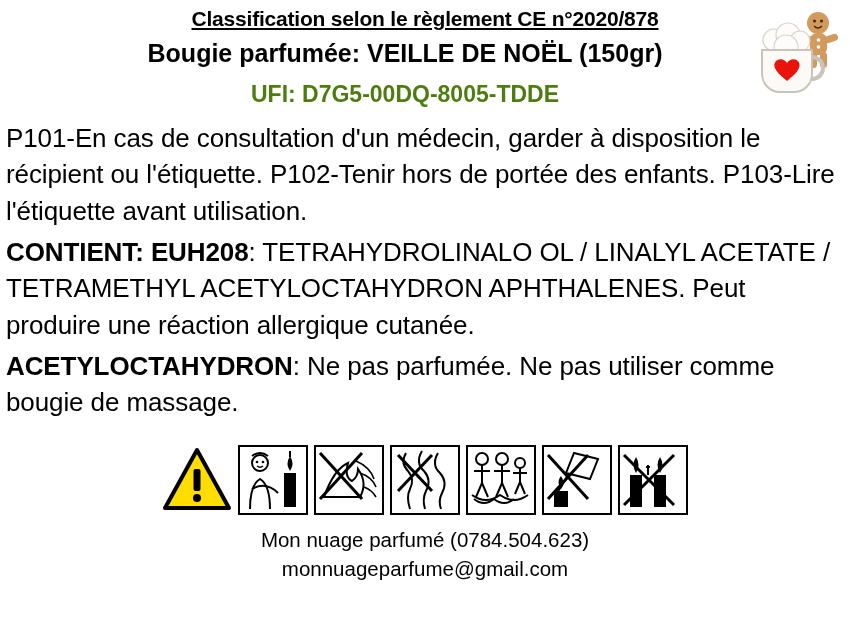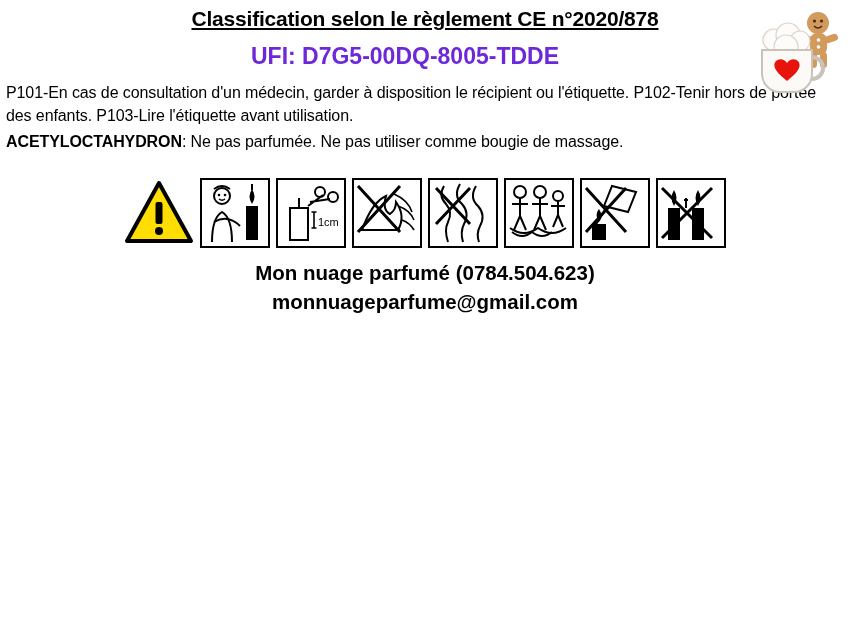--- a/index.html
+++ b/index.html
@@ -36,26 +36,26 @@
     font-weight: bold;
     font-size: 25px;
     line-height: 1.3;
     margin: 5px 0 0 0;
     padding-right: 40px;
   }
   .title-ufi {
     text-align: center;
     font-weight: bold;
     font-size: 23px;
-    color: #6d28d9;
+    color: #4d7c0f;
     margin: 11px 0 0 0;
     padding-right: 40px;
   }
   .body-text {
-    font-size: 16px;
+    font-size: 26px;
     line-height: 1.41;
     margin: 12px 0 0 0;
     letter-spacing: -0.1px;
   }
   .body-text.tight {
     margin-top: 4px;
   }
   .body-text b {
     font-weight: bold;
   }
@@ -83,21 +83,21 @@
     background: #fff;
     position: relative;
   }
   .picto.nobox {
     border: none;
   }
   .picto svg { display: block; }
   
   .footer {
     text-align: center;
-    font-weight: bold;
+    font-weight: normal;
     font-size: 20.5px;
     line-height: 1.42;
     margin-top: 10px;
   }
   .footer div { white-space: nowrap; }
 </style>
 </head>
 <body>
 
 <div class="page">
@@ -128,24 +128,26 @@
 
       <g>
         <path d="M26 48 h50 v24 a18 18 0 0 1 -18 18 h-14 a18 18 0 0 1 -18 -18 z" fill="#fbfaf7" stroke="#c9c3ba" stroke-width="2"></path>
         <path d="M76 55 a11 11 0 0 1 0 22" fill="none" stroke="#c9c3ba" stroke-width="4"></path>
         <path d="M51 61 c-5 -8 -17 -2 -11 7 c3 5 8 8 11 11 c3 -3 8 -6 11 -11 c6 -9 -6 -15 -11 -7 z" fill="#e8140c"></path>
       </g>
     </svg>
   </div>
 
   <div class="title-regulation">Classification selon le règlement CE n°2020/878</div>
+  <div class="title-product">Bougie parfumée: VEILLE DE NOËL (150gr)</div>
   <div class="title-ufi">UFI: D7G5-00DQ-8005-TDDE</div>
 
   <p class="body-text">P101-En cas de consultation d'un médecin, garder à disposition le récipient ou l'étiquette. P102-Tenir hors de portée des enfants. P103-Lire l'étiquette avant utilisation.</p>
 
+  <p class="body-text tight"><b>CONTIENT: EUH208</b><span>: TETRAHYDROLINALO OL / LINALYL ACETATE / TETRAMETHYL ACETYLOCTAHYDRON  APHTHALENES. Peut produire une réaction allergique cutanée.</span></p>
 
   <p class="body-text tight"><b>ACETYLOCTAHYDRON</b><span>: Ne pas parfumée. Ne pas utiliser comme bougie de massage.</span></p>
 
   <div class="pictogram-row">
 
     <div class="picto nobox">
       <svg viewBox="0 0 70 70" width="70" height="70" xmlns="http://www.w3.org/2000/svg">
         <path d="M35 5 L67 63 H3 Z" fill="#ffdd00" stroke="#000000" stroke-width="4" stroke-linejoin="round"></path>
         <rect x="31.5" y="24" width="7" height="22" rx="2" fill="#000"></rect>
         <circle cx="35" cy="53" r="4" fill="#000"></circle>
@@ -160,34 +162,20 @@
         <path d="M17 19 q3 2.5 6 0" stroke="#000" stroke-width="1.5" fill="none"></path>
         <path d="M12 9 q8 -6 16 0" stroke="#000" stroke-width="2" fill="none"></path>
         <path d="M10 62 q0 -24 10 -30 q10 6 10 30" fill="none" stroke="#000" stroke-width="2"></path>
         <path d="M12 42 q14 -8 26 4" fill="none" stroke="#000" stroke-width="2"></path>
         <rect x="44" y="26" width="12" height="34" fill="#000"></rect>
         <path d="M50 24 q-5 -7 0 -15 q5 8 0 15 z" fill="#000"></path>
         <path d="M50 10 v-6" stroke="#000" stroke-width="2"></path>
       </svg>
     </div>
 
-    <div class="picto">
-      <svg viewBox="0 0 66 66" width="66" height="66" xmlns="http://www.w3.org/2000/svg">
-        <rect x="12" y="28" width="18" height="32" fill="none" stroke="#000" stroke-width="2"></rect>
-        <path d="M21 28 v-10" stroke="#000" stroke-width="2"></path>
-        <path d="M36 32 v16" stroke="#000" stroke-width="1.6"></path>
-        <path d="M33.5 32 h5 M33.5 48 h5" stroke="#000" stroke-width="1.6"></path>
-        <text x="40" y="46" font-family="Liberation Sans, sans-serif" font-size="11" fill="#000">1cm</text>
-        <g stroke="#000" stroke-width="2" fill="none">
-          <circle cx="42" cy="12" r="5"></circle>
-          <circle cx="55" cy="17" r="5"></circle>
-          <path d="M45 15 L30 26 M52 19 L32 22"></path>
-        </g>
-      </svg>
-    </div>
 
     <div class="picto">
       <svg viewBox="0 0 66 66" width="66" height="66" xmlns="http://www.w3.org/2000/svg">
         <path d="M8 50 q10 -28 24 -34 q-4 14 4 18 q6 -4 6 -12 q10 14 2 28 z" fill="none" stroke="#000" stroke-width="2"></path>
         <path d="M40 14 q14 6 18 18 M44 26 q12 4 16 14 M48 40 q8 3 12 10" stroke="#000" stroke-width="1.6" fill="none"></path>
         <path d="M6 50 h40" stroke="#000" stroke-width="2"></path>
         <path d="M4 6 L46 52 M46 6 L4 52" stroke="#000" stroke-width="3"></path>
       </svg>
     </div>
 

